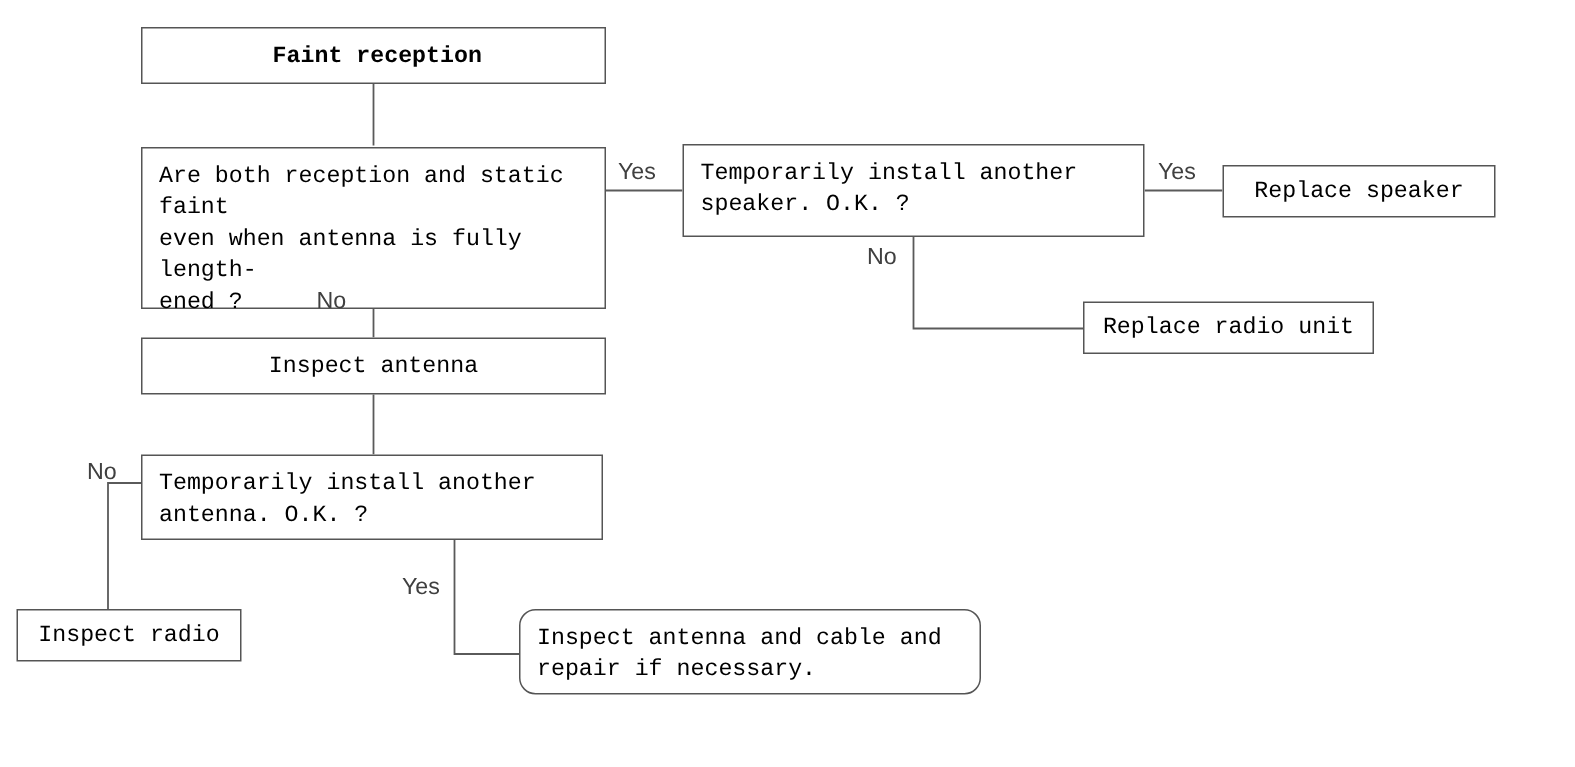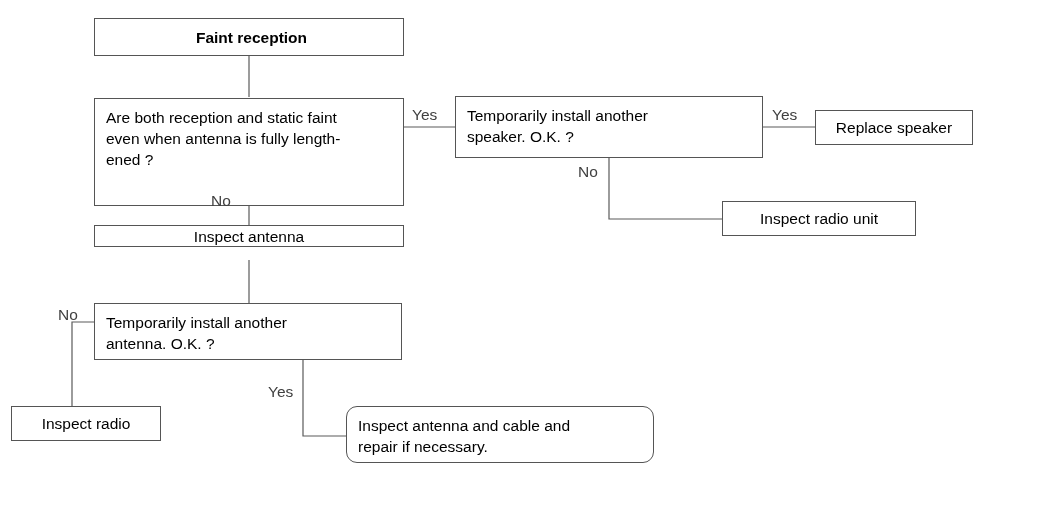--- a/index.html
+++ b/index.html
@@ -17,20 +17,21 @@
   }
   .node {
     position: absolute;
     box-sizing: border-box;
     border: 1px solid #555555;
     background: #ffffff;
     color: #000000;
     font-size: 15.5px;
     line-height: 21px;
     z-index: 3;
+    font-family: Liberation Mono, monospace;
   }
   .node .txt {
     display: block;
     white-space: pre-line;
   }
   .node.pad-left .txt {
     padding: 8px 6px 8px 11px;
     text-align: left;
   }
   .node.center {
@@ -92,27 +93,27 @@
       </div>
       <div class="node pad-left" style="left: 94px; top: 98px; width: 310px; height: 108px;">
         <span class="txt">Are both reception and static faint
 even when antenna is fully length-
 ened ?</span>
       </div>
       <div class="node pad-left" style="left: 455px; top: 96px; width: 308px; height: 62px;">
         <span class="txt">Temporarily install another
 speaker. O.K. ?</span>
       </div>
-      <div class="node center" style="left: 815px; top: 110px; width: 158px; height: 35px;">
+      <div class="node center" style="left: 815px; top: 110px; width: 182px; height: 35px;">
         <span class="txt">Replace speaker</span>
       </div>
       <div class="node center" style="left: 722px; top: 201px; width: 194px; height: 35px;">
-        <span class="txt">Inspect radio unit</span>
+        <span class="txt">Replace radio unit</span>
       </div>
-      <div class="node center" style="left: 94px; top: 225px; width: 310px; height: 22px;">
+      <div class="node center" style="left: 94px; top: 225px; width: 310px; height: 38px;">
         <span class="txt">Inspect antenna</span>
       </div>
       <div class="node pad-left" style="left: 94px; top: 303px; width: 308px; height: 57px;">
         <span class="txt">Temporarily install another
 antenna. O.K. ?</span>
       </div>
       <div class="node center" style="left: 11px; top: 406px; width: 150px; height: 35px;">
         <span class="txt">Inspect radio</span>
       </div>
       <div class="node pad-left" style="left: 346px; top: 406px; width: 308px; height: 57px; border-radius: 11px;">

